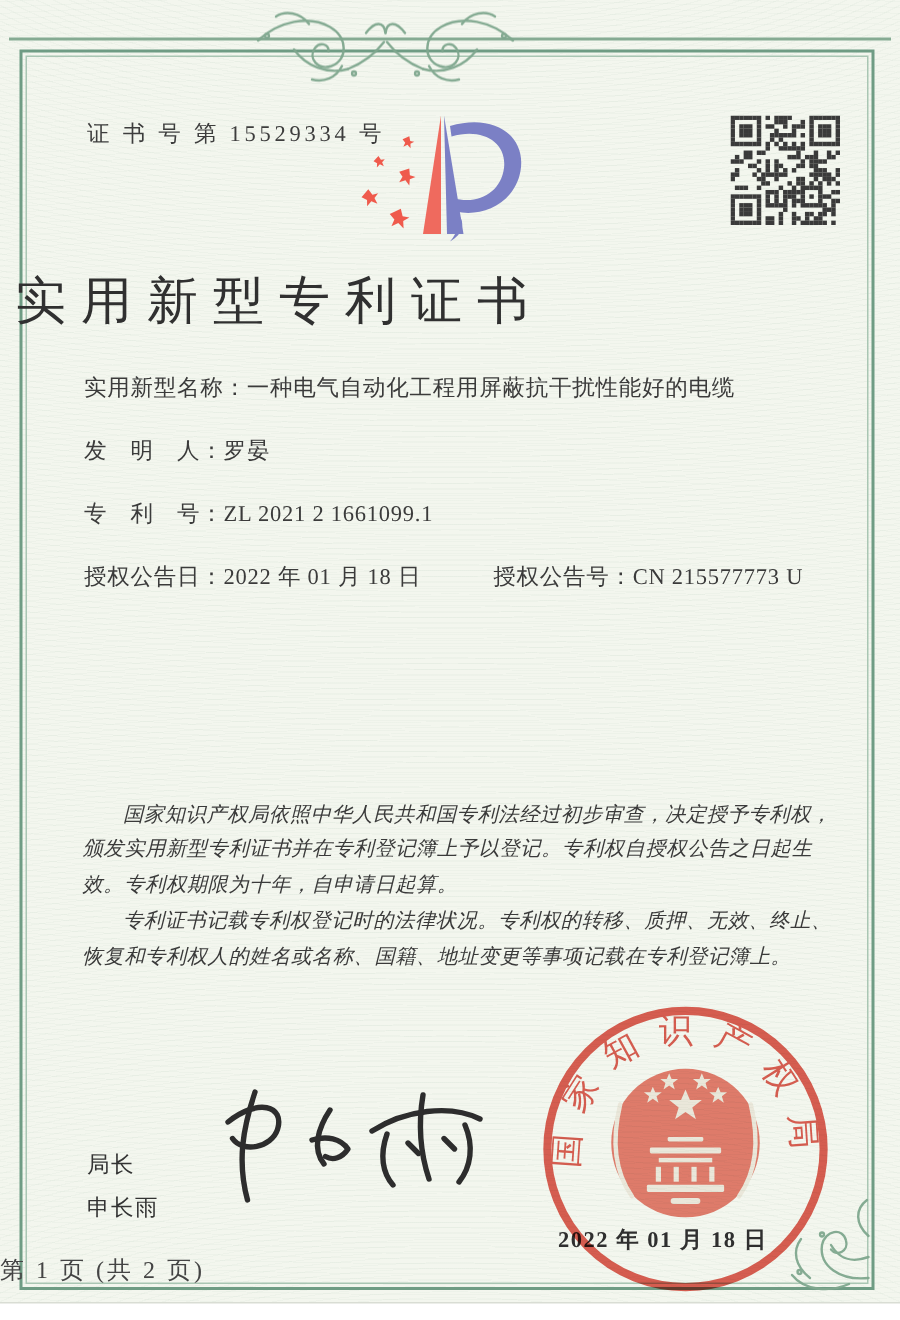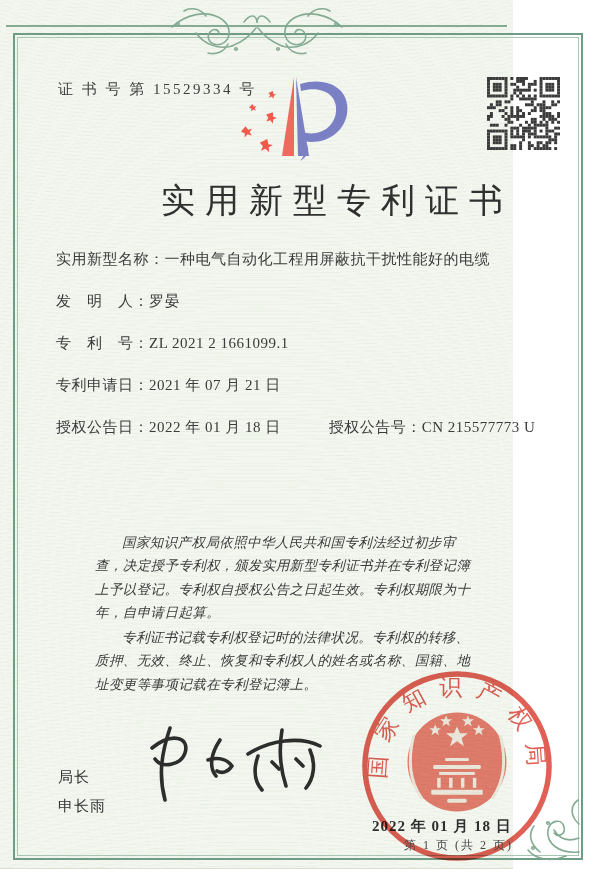--- a/index.html
+++ b/index.html
@@ -1,52 +1,52 @@
 <!DOCTYPE html>
 <html><head>
 <meta charset="utf-8">
 <style>
   * { margin:0; padding:0; box-sizing:border-box; }
   body { width:600px; height:880px; background:#ffffff; font-family:"Liberation Serif","DejaVu Serif",serif; overflow:hidden; }
   .page {
-    position:relative; width:513px; height:880px;
+    position:relative; width:600px; height:880px;
     background-color:#f3f6ee;
     background-image:
       repeating-radial-gradient(ellipse 1300px 560px at 50% -12%, rgba(134,171,147,0.055) 0 1.5px, rgba(0,0,0,0) 1.5px 8px),
       repeating-radial-gradient(ellipse 1300px 560px at 50% 112%, rgba(134,171,147,0.05) 0 1.5px, rgba(0,0,0,0) 1.5px 9px);
   }
   .white-strip { position:absolute; left:0; right:0; top:868px; height:12px; background:#ffffff; border-top:1px solid #d9ddd4; }
   .outer-topline { position:absolute; left:6px; right:6px; top:25px; height:2px; background:#86ab93; }
   .frame { position:absolute; left:13px; top:33px; width:570px; height:827px; border:2px solid #6f9c84; }
   .frame::after { content:""; position:absolute; inset:2px; border:1px solid #a9c6b3; }
   .deco { position:absolute; left:0; top:0; width:600px; height:880px; pointer-events:none; }
 
   .cert-no { position:absolute; left:58px; top:80px; font-size:15px; letter-spacing:2.5px; color:#3d3d3d; }
   .logo { position:absolute; left:238px; top:74px; }
   .qr { position:absolute; left:487px; top:77px; }
 
-  .title { position:absolute; left:0; right:0; top:178px; text-align:right; font-size:34px; color:#303030; letter-spacing:10px; text-indent:10px; }
+  .title { position:absolute; left:0; right:0; top:178px; text-align:left; font-size:34px; color:#303030; letter-spacing:10px; text-indent:10px; }
 
   .fields { position:absolute; left:56px; right:36px; top:252px; font-size:15px; color:#3b3b3b; }
   .row { margin-bottom:27px; line-height:15px; white-space:nowrap; }
   .row .lab { letter-spacing:0.5px; }
   .row .val { letter-spacing:0.5px; }
   .grant-row { display:flex; }
   .grant-right { margin-left:48px; }
 
-  .paras { position:absolute; left:55px; right:40px; top:531px; font-size:13.5px; line-height:1.74; color:#3a3a3a; font-style:italic; letter-spacing:0.4px;margin-left:40px; }
+  .paras { position:absolute; left:55px; right:40px; top:531px; font-size:13.5px; line-height:1.74; color:#3a3a3a; font-style:italic; letter-spacing:0.4px; }
   .paras p { text-indent:2em; margin-bottom:1px; }
 
   .director { position:absolute; left:58px; top:742px; font-family:"Liberation Sans","DejaVu Sans",sans-serif; font-size:15px; color:#333; line-height:1.95; letter-spacing:1px;margin-top:20px; }
   .sig { position:absolute; left:140px; top:724px; }
 
   .seal { position:absolute; left:358px; top:667px; width:198px; height:198px; mix-blend-mode:multiply; opacity:0.92; }
   .seal-date { position:absolute; left:372px; top:817px; font-size:15px; font-weight:bold; color:#2f2f2f; letter-spacing:1px; }
 
-  .footer { position:absolute; left:0; right:0; top:837px; text-align:right; font-size:12px; color:#444; letter-spacing:2px; }
+  .footer { position:absolute; left:0; right:0; top:837px; text-align:left; font-size:16px; color:#444; letter-spacing:2px; }
 </style>
 </head>
 <body>
 
 <div class="page">
 
   <div class="outer-topline"></div>
   <div class="frame"></div>
 
   <svg class="deco" viewBox="0 0 600 880">
@@ -403,23 +403,20 @@
   <div class="fields">
     <div class="row">
       <span class="lab">实用新型名称：</span><span class="val">一种电气自动化工程用屏蔽抗干扰性能好的电缆</span>
     </div>
     <div class="row">
       <span class="lab">发　明　人：</span><span class="val">罗晏</span>
     </div>
     <div class="row">
       <span class="lab">专　利　号：</span><span class="val">ZL 2021 2 1661099.1</span>
     </div>
-    <div class="row">
-      <span class="lab">专利申请日：</span><span class="val">2021 年 07 月 21 日</span>
-    </div>
     <div class="row grant-row">
       <span><span class="lab">授权公告日：</span><span class="val">2022 年 01 月 18 日</span></span>
       <span class="grant-right"><span class="lab">授权公告号：</span><span class="val">CN 215577773 U</span></span>
     </div>
   </div>
 
   <div class="paras">
     <p>国家知识产权局依照中华人民共和国专利法经过初步审查，决定授予专利权，颁发实用新型专利证书并在专利登记簿上予以登记。专利权自授权公告之日起生效。专利权期限为十年，自申请日起算。</p>
     <p>专利证书记载专利权登记时的法律状况。专利权的转移、质押、无效、终止、恢复和专利权人的姓名或名称、国籍、地址变更等事项记载在专利登记簿上。</p>
   </div>

